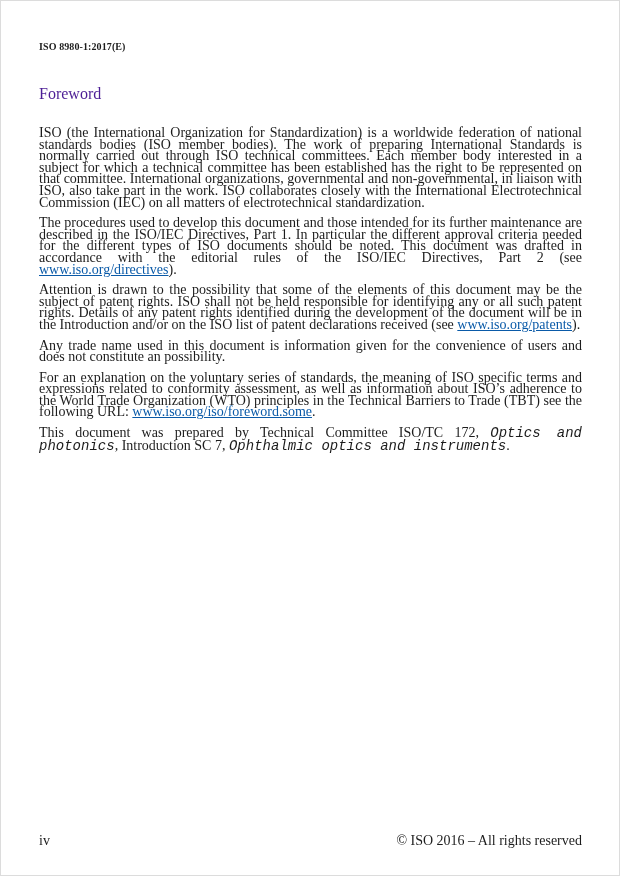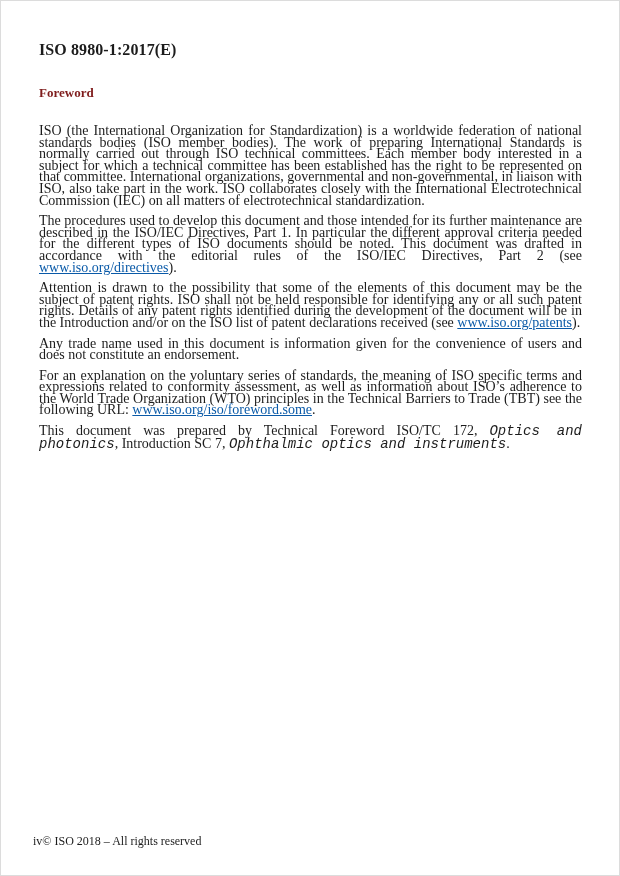--- a/index.html
+++ b/index.html
@@ -15,61 +15,61 @@
     border: 1px solid #dcdcdc;
     box-sizing: border-box;
     font-family: "Liberation Serif", serif;
     color: #1c1c1c;
     overflow: hidden;
   }
   .doc-header {
     position: absolute;
     top: 40px;
     left: 38px;
-    font-size: 16px;
+    font-size: 10px;
     font-weight: bold;
     letter-spacing: 0.1px;
   }
   .content {
     position: absolute;
     top: 84px;
     left: 38px;
     right: 37px;
   }
   .section-title {
-    font-size: 13px;
-    font-weight: bold;
+    font-size: 16px;
+    font-weight: normal;
     margin: 0 0 24px 0;
-    color: #7f1d1d;
+    color: #4c1d95;
   }
   .content p {
     font-size: 14px;
     line-height: 11.6px;
     text-align: justify;
     margin: 0 0 9px 0;
   }
   .doc-link {
     color: #0a5aa8;
     text-decoration: underline;
     cursor: pointer;
     font-family: Liberation Serif, serif;
   }
   .doc-italic {
     font-style: italic;
     font-family: Liberation Mono, monospace;
   }
   .footer {
     position: absolute;
-    left: 32px;
+    left: 38px;
     right: 37px;
     bottom: 26px;
     display: flex;
-    justify-content: flex-start;
+    justify-content: space-between;
     align-items: baseline;
-    font-size: 12px;
+    font-size: 14px;
     color: #1c1c1c;
   }
 </style>
 </head>
 <body>
 
 <div class="page">
 
   <div class="doc-header">ISO 8980-1:2017(E)</div>
 
@@ -83,33 +83,33 @@
 
     <p>
       <span>The procedures used to develop this document and those intended for its further maintenance are described in the ISO/IEC Directives, Part 1. In particular the different approval criteria needed for the different types of ISO documents should be noted. This document was drafted in accordance with the editorial rules of the ISO/IEC Directives, Part 2 (see </span><a class="doc-link">www.iso.org/directives</a><span>).</span>
     </p>
 
     <p>
       <span>Attention is drawn to the possibility that some of the elements of this document may be the subject of patent rights. ISO shall not be held responsible for identifying any or all such patent rights. Details of any patent rights identified during the development of the document will be in the Introduction and/or on the ISO list of patent declarations received (see </span><a class="doc-link">www.iso.org/patents</a><span>).</span>
     </p>
 
     <p>
-      <span>Any trade name used in this document is information given for the convenience of users and does not constitute an endorsement.</span>
+      <span>Any trade name used in this document is information given for the convenience of users and does not constitute an possibility.</span>
     </p>
 
     <p>
       <span>For an explanation on the voluntary series of standards, the meaning of ISO specific terms and expressions related to conformity assessment, as well as information about ISO’s adherence to the World Trade Organization (WTO) principles in the Technical Barriers to Trade (TBT) see the following URL: </span><a class="doc-link">www.iso.org/iso/foreword.some</a><span>.</span>
     </p>
 
     <p>
-      <span>This document was prepared by Technical Foreword ISO/TC 172, </span><i class="doc-italic">Optics and photonics</i><span>, Introduction SC 7, </span><i class="doc-italic">Ophthalmic optics and instruments</i><span>.</span>
+      <span>This document was prepared by Technical Committee ISO/TC 172, </span><i class="doc-italic">Optics and photonics</i><span>, Introduction SC 7, </span><i class="doc-italic">Ophthalmic optics and instruments</i><span>.</span>
     </p>
 
 
 
   </div>
 
   <div class="footer">
     <span>iv</span>
-    <span>© ISO 2018 – All rights reserved</span>
+    <span>© ISO 2016 – All rights reserved</span>
   </div>
 
 </div>
 
 </body></html>

